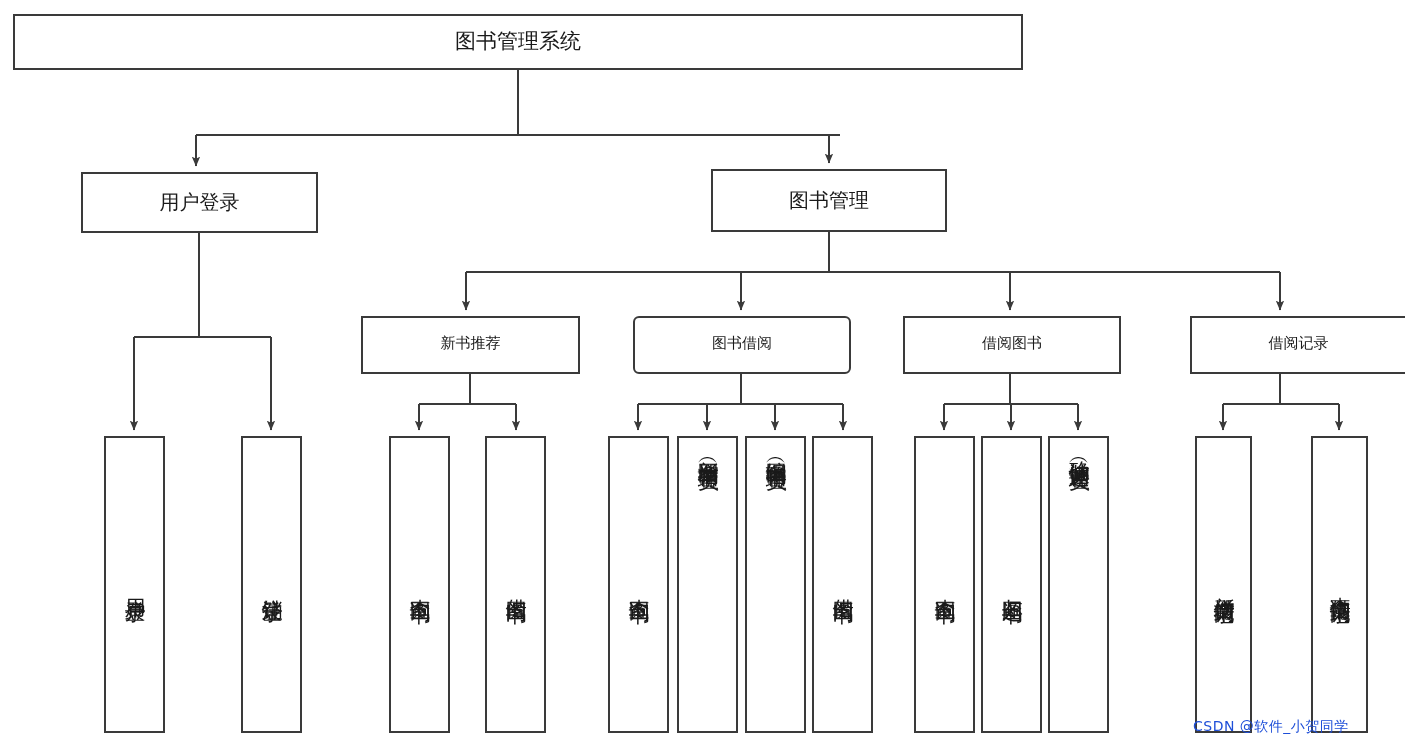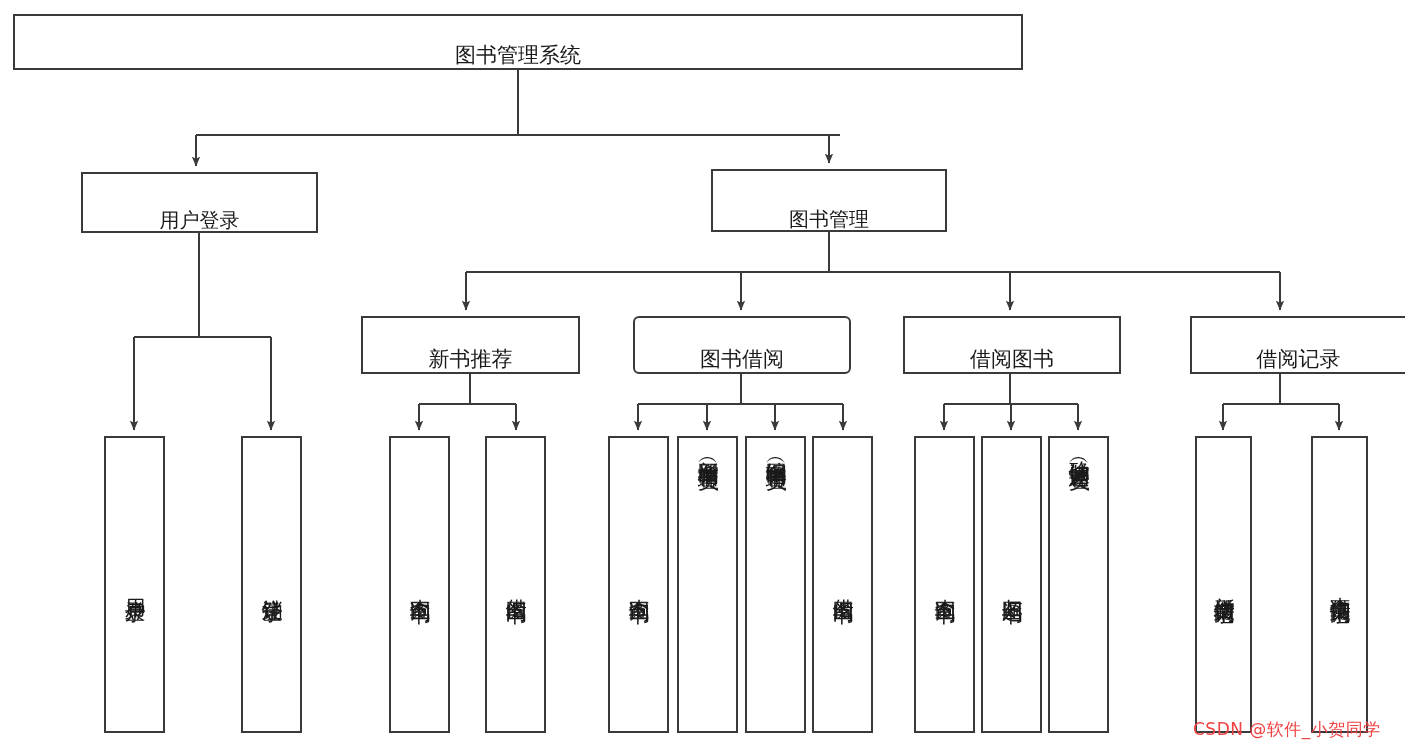--- a/index.html
+++ b/index.html
@@ -23,54 +23,54 @@
     top: 0;
     width: 1405px;
     height: 747px;
   }
   .node {
     position: absolute;
     box-sizing: border-box;
     background: #ffffff;
     border: 2px solid #3a3a3a;
     display: flex;
-    align-items: flex-end;
+    align-items: center;
     justify-content: center;
     z-index: 2;
   }
   .node .label {
     color: #1a1a1a;
     line-height: 1.12;
     white-space: nowrap;
     text-align: center;
   }
   .node.root .label { font-size: 21px; }
   .node.level1 .label { font-size: 20px; }
-  .node.level2 .label { font-size: 21px; }
+  .node.level2 .label { font-size: 15px; font-family: Liberation Mono, monospace; }
   .node.leaf {
     align-items: flex-start;
     padding-top: 6px;
   }
   .node.leaf .label {
     font-size: 21px;
     writing-mode: vertical-rl;
     text-orientation: upright;
     letter-spacing: 1.5px;
     white-space: nowrap;
     display: block;
     margin: 0 auto;
   }
   .node.leaf.mid {
     align-items: center;
     padding-top: 0;
   }
   .watermark {
     position: absolute;
-    color: #ef4444;
-    font-size: 17px;
+    color: #1d4ed8;
+    font-size: 14px;
     white-space: nowrap;
     z-index: 5;
     letter-spacing: 0.5px;
   }
 </style>
 </head>
 <body>
 
 <div id="canvas">
 

